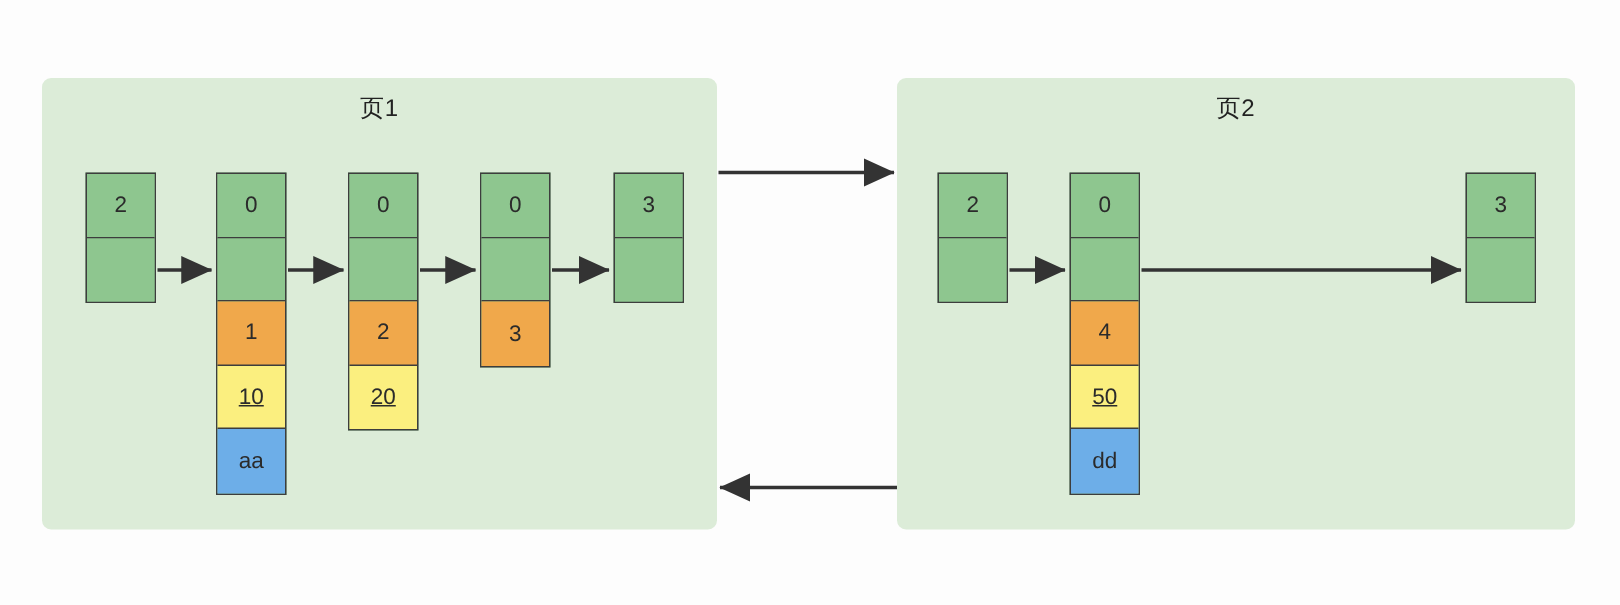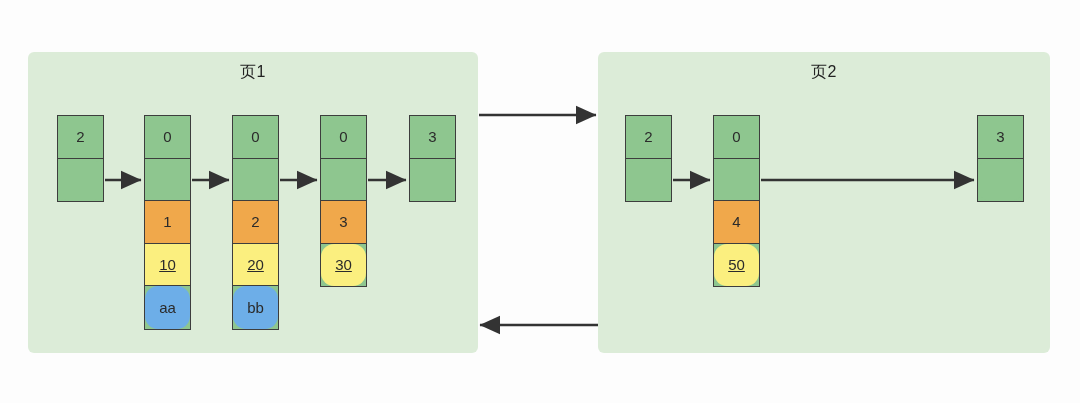--- a/index.html
+++ b/index.html
@@ -55,21 +55,21 @@
     height: 42.5px;
     display: flex;
     align-items: center;
     justify-content: center;
     font-size: 15px;
     color: #2b2b2b;
     border-bottom: 1.6px solid #3d3d3d;
     background: #8ec68f;
     overflow: hidden;
   }
-  .cell:last-child { border-bottom: none; border-radius: 13px; }
+  .cell:last-child { border-bottom: none; }
   .cell.green  { background: #8ec68f; }
   .cell.orange { background: #f0a84b; }
   .cell.yellow { background: #fbef7f; text-decoration: underline; }
   .cell.blue   { background: #6daee8; }
   .cell.blank  { color: transparent; }
 
   svg.arrow-layer {
     position: absolute;
     left: 0;
     top: 0;
@@ -104,28 +104,26 @@
     <div class="cell orange">1</div>
     <div class="cell yellow">10</div>
     <div class="cell blue">aa</div>
   </div>
 
   <div class="node" style="left:232px; top:115px;">
     <div class="cell green">0</div>
     <div class="cell green blank"></div>
     <div class="cell orange">2</div>
     <div class="cell yellow">20</div>
-    <div class="cell blue">bb</div>
   </div>
 
   <div class="node" style="left:320px; top:115px;">
     <div class="cell green">0</div>
     <div class="cell green blank"></div>
     <div class="cell orange">3</div>
-    <div class="cell yellow">30</div>
   </div>
 
   <div class="node" style="left:409px; top:115px;">
     <div class="cell green">3</div>
     <div class="cell green blank"></div>
   </div>
 
   <div class="panel" id="panel-2">
     <div class="panel-title">页2</div>
   </div>
@@ -133,20 +131,21 @@
   <div class="node" style="left:625px; top:115px;">
     <div class="cell green">2</div>
     <div class="cell green blank"></div>
   </div>
 
   <div class="node" style="left:713px; top:115px;">
     <div class="cell green">0</div>
     <div class="cell green blank"></div>
     <div class="cell orange">4</div>
     <div class="cell yellow">50</div>
+    <div class="cell blue">dd</div>
   </div>
 
   <div class="node" style="left:977px; top:115px;">
     <div class="cell green">3</div>
     <div class="cell green blank"></div>
   </div>
 
   <svg class="arrow-layer" viewBox="0 0 1080 403">
     <defs>
       <marker id="ah" markerWidth="9" markerHeight="9" refX="8.4" refY="4.5" orient="auto" markerUnits="strokeWidth">

